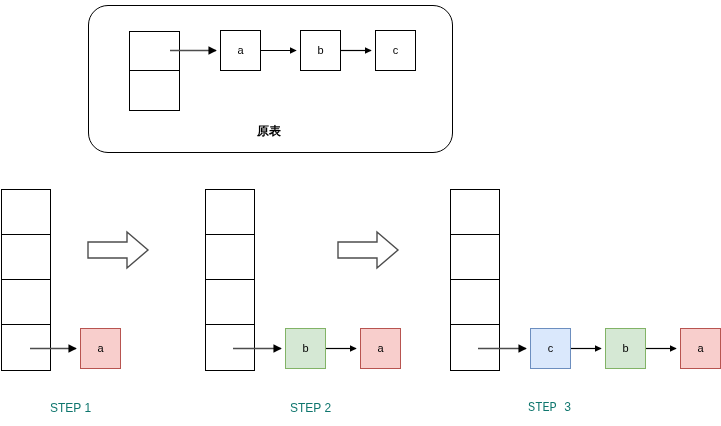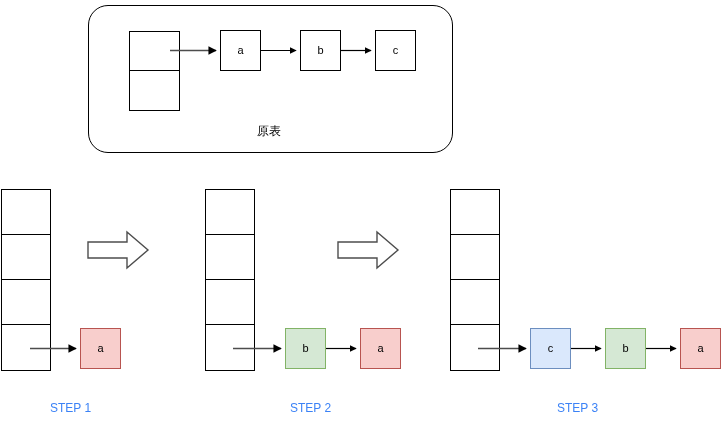--- a/index.html
+++ b/index.html
@@ -43,21 +43,21 @@
   .node-box.blue   { background: #dae8fc; border-color: #6c8ebf; }
   .cell {
     position: absolute;
     box-sizing: border-box;
     border: 1px solid #000000;
     background: #ffffff;
   }
   .label {
     position: absolute;
     font-size: 12px;
-    color: #3b82f6;
+    color: #0f766e;
     white-space: nowrap;
     line-height: 1;
   }
   .label-cjk {
     position: absolute;
     font-size: 12px;
     color: #000000;
     white-space: nowrap;
     line-height: 1;
   }
@@ -82,21 +82,21 @@
   <div class="node-box" style="left:220px; top:30px; width:41px; height:41px;">
     <span>a</span>
   </div>
   <div class="node-box" style="left:300px; top:30px; width:41px; height:41px;">
     <span>b</span>
   </div>
   <div class="node-box" style="left:375px; top:30px; width:41px; height:41px;">
     <span>c</span>
   </div>
 
-  <div class="label-cjk" style="left:257px; top:125px;">原表</div>
+  <div class="label-cjk" style="left:257px; top:125px;font-weight:bold;">原表</div>
 
   <div class="cell" style="left:1px; top:189px; width:50px; height:46px;"></div>
   <div class="cell" style="left:1px; top:234px; width:50px; height:46px;"></div>
   <div class="cell" style="left:1px; top:279px; width:50px; height:46px;"></div>
   <div class="cell" style="left:1px; top:324px; width:50px; height:47px;"></div>
 
   <div class="node-box pink" style="left:80px; top:328px; width:41px; height:41px;">
     <span>a</span>
   </div>
 
@@ -124,21 +124,21 @@
   <div class="node-box blue" style="left:530px; top:328px; width:41px; height:41px;">
     <span>c</span>
   </div>
   <div class="node-box green" style="left:605px; top:328px; width:41px; height:41px;">
     <span>b</span>
   </div>
   <div class="node-box pink" style="left:680px; top:328px; width:41px; height:41px;">
     <span>a</span>
   </div>
 
-  <div class="label" style="left:557px; top:402px;">STEP 3</div>
+  <div class="label" style="left:528px; top:402px;font-family:Liberation Mono, monospace;">STEP 3</div>
 
   <svg class="layer" viewBox="0 0 721 426">
     <defs>
       <marker id="ah-black" viewBox="0 0 10 10" refX="9" refY="5" markerWidth="6" markerHeight="6" orient="auto-start-reverse">
         <path d="M 0 0 L 10 5 L 0 10 z" fill="#000000"></path>
       </marker>
       <marker id="ah-gray" viewBox="0 0 10 10" refX="9" refY="5" markerWidth="6" markerHeight="6" orient="auto-start-reverse">
         <path d="M 0 0 L 10 5 L 0 10 z" fill="#000000"></path>
       </marker>
     </defs>

